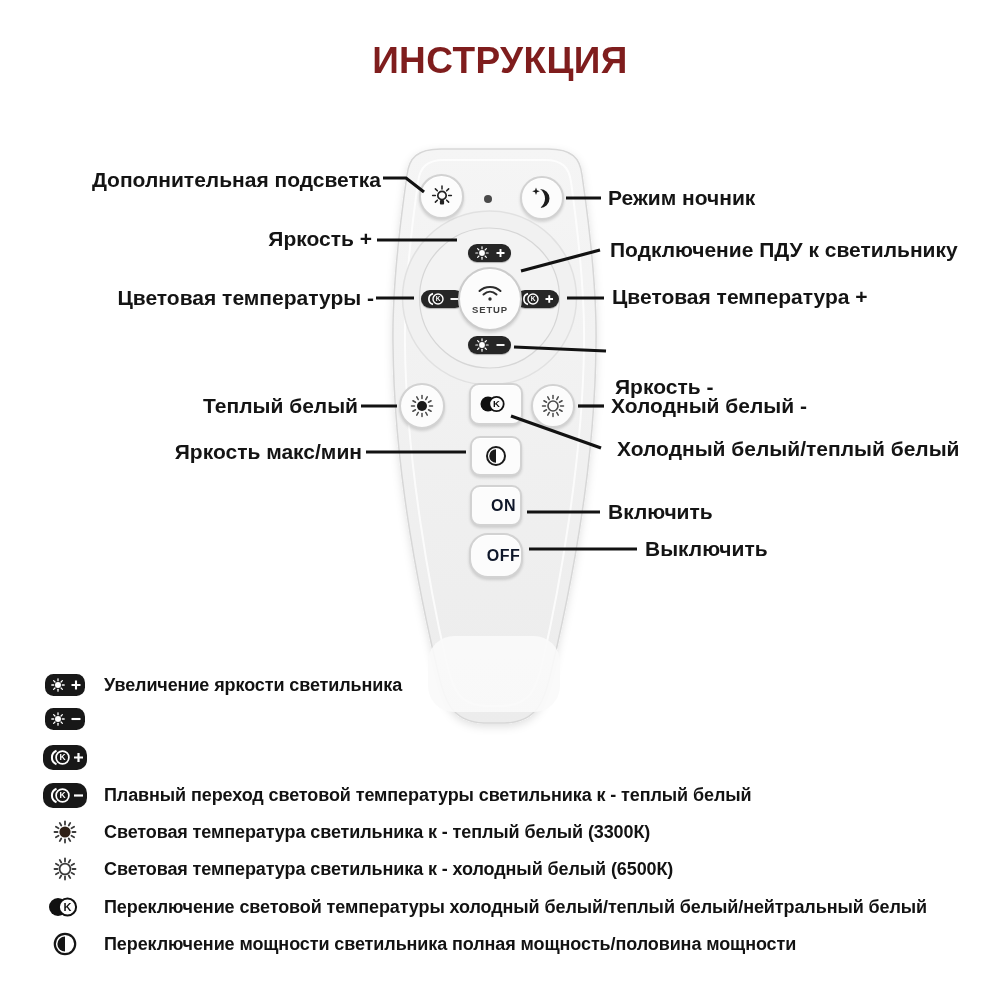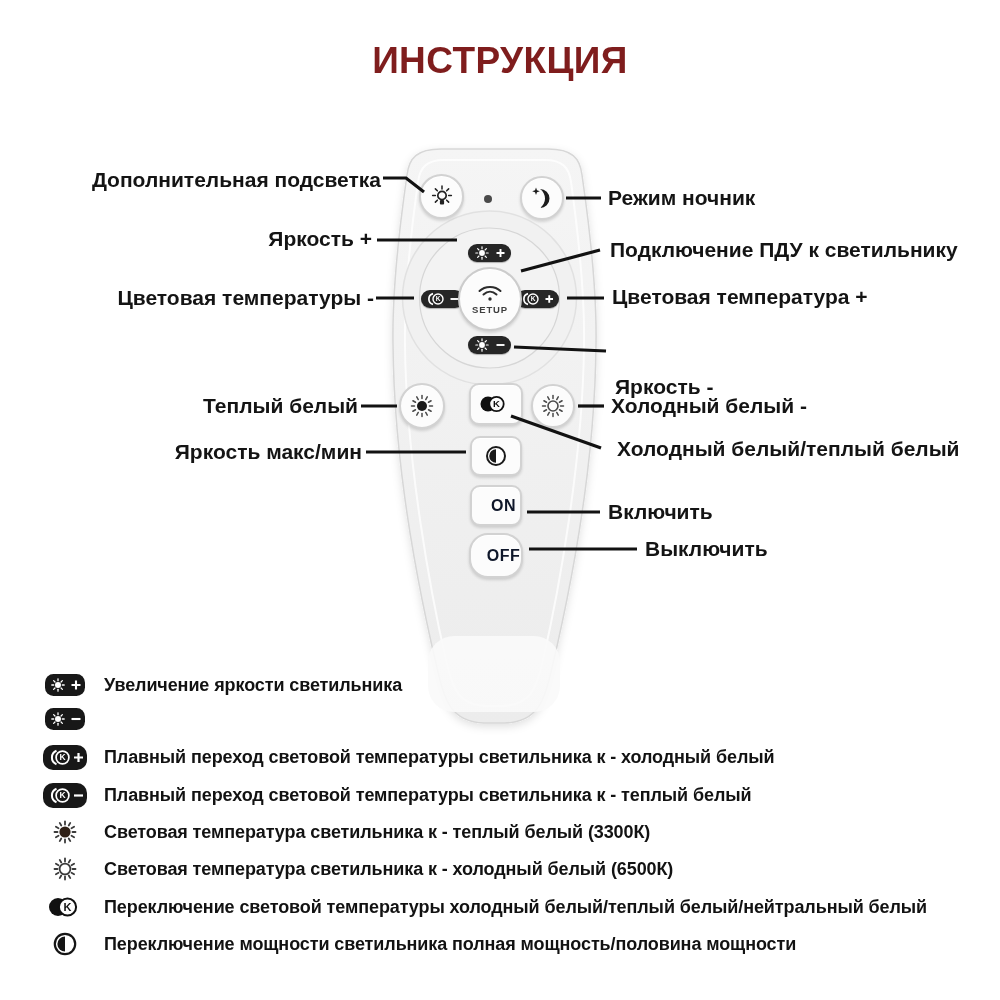--- a/index.html
+++ b/index.html
@@ -272,21 +272,20 @@
 <div class="legend-row" style="top:740px;">
   <span class="legend-icon">
     <svg width="44" height="25" viewBox="0 0 44 25">
       <rect width="44" height="25" rx="10" fill="#181818"></rect>
       <path d="M13.5 5.8 A7.2 7.2 0 0 0 13.5 19.2" fill="none" stroke="#fff" stroke-width="2"></path>
       <circle cx="19.5" cy="12.5" r="6.4" fill="none" stroke="#fff" stroke-width="1.7"></circle>
       <text x="19.5" y="13.2" font-size="8.5" font-weight="bold" fill="#fff" text-anchor="middle" dominant-baseline="middle">K</text>
       <path d="M31 12.5 h9 M35.5 8 v9" stroke="#fff" stroke-width="2.2"></path>
     </svg>
   </span>
-  <span class="legend-text">Плавный переход световой температуры светильника к - холодный белый</span>
 </div>
 
 <div class="legend-row" style="top:778px;">
   <span class="legend-icon">
     <svg width="44" height="25" viewBox="0 0 44 25">
       <rect width="44" height="25" rx="10" fill="#181818"></rect>
       <path d="M13.5 5.8 A7.2 7.2 0 0 0 13.5 19.2" fill="none" stroke="#fff" stroke-width="2"></path>
       <circle cx="19.5" cy="12.5" r="6.4" fill="none" stroke="#fff" stroke-width="1.7"></circle>
       <text x="19.5" y="13.2" font-size="8.5" font-weight="bold" fill="#fff" text-anchor="middle" dominant-baseline="middle">K</text>
       <path d="M31 12.5 h9" stroke="#fff" stroke-width="2.2"></path>

